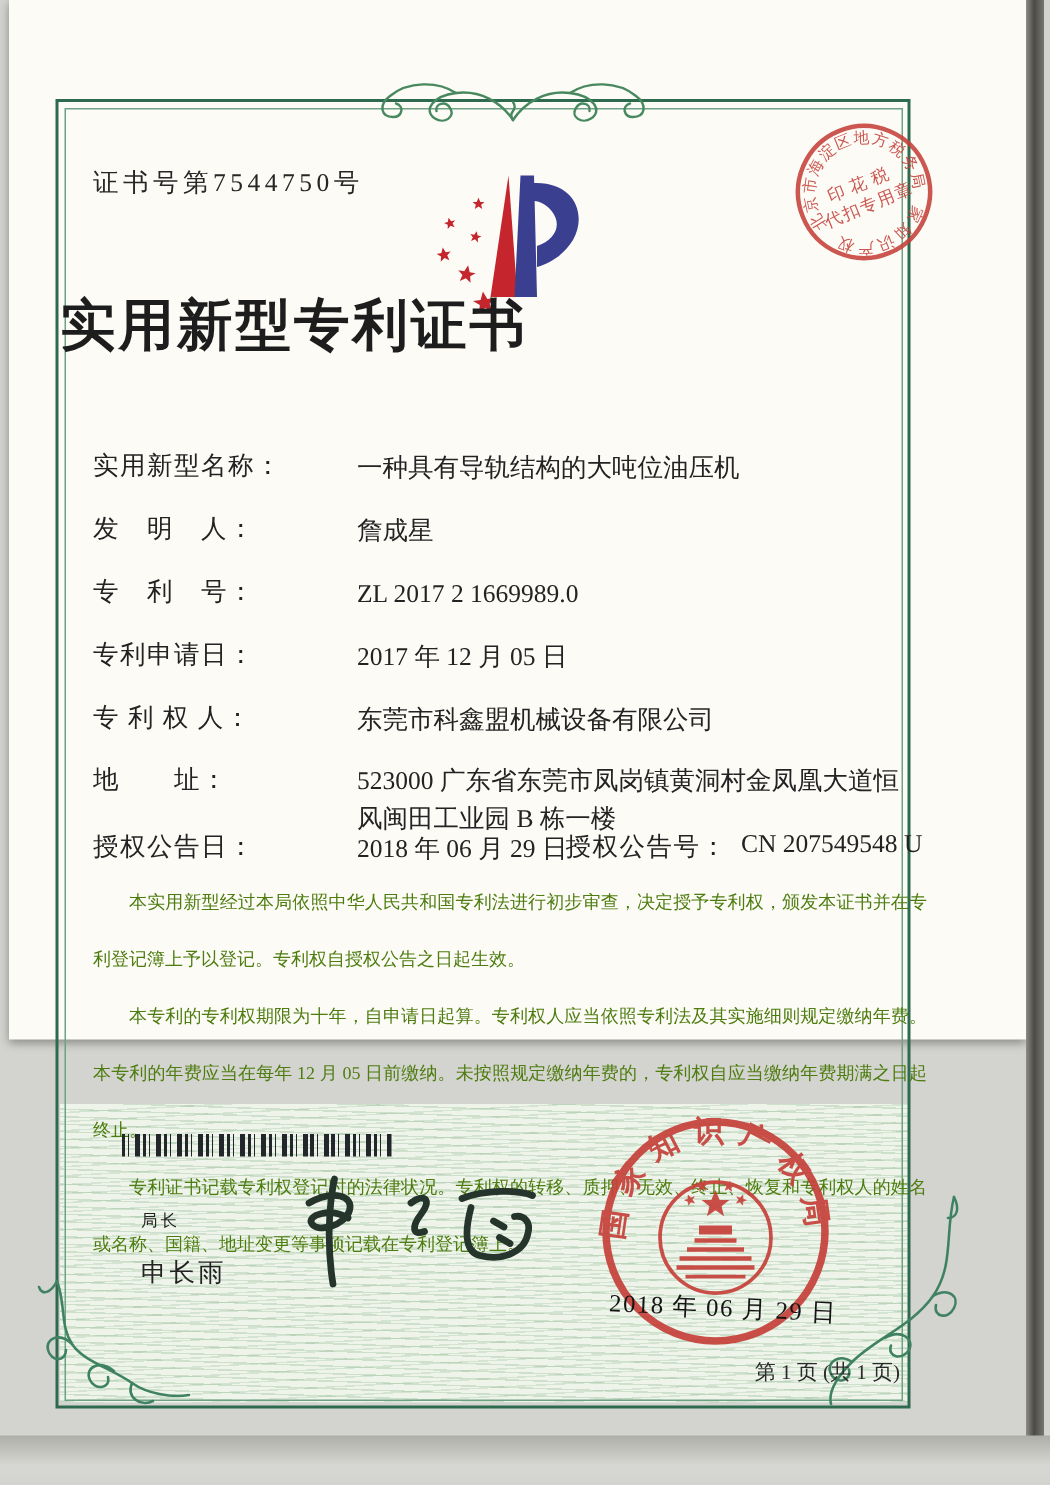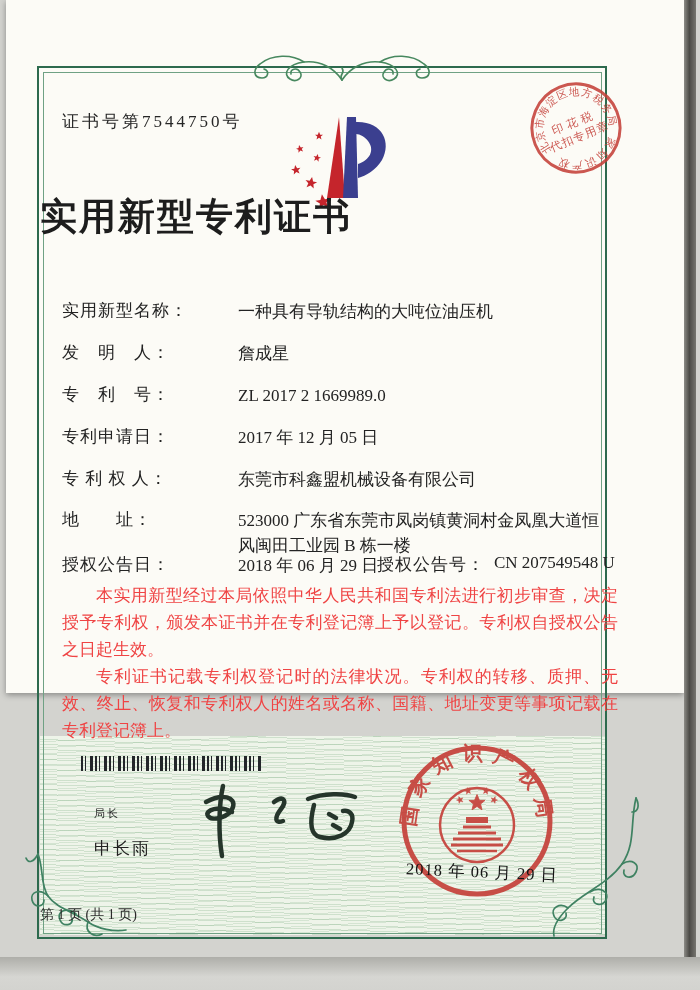--- a/index.html
+++ b/index.html
@@ -50,40 +50,40 @@
   }
   .row{position:absolute;left:56px;width:540px;font-size:17px;color:#232323;}
   .row .lbl{position:absolute;left:0;top:0;white-space:pre;letter-spacing:1px;}
   .row .val{position:absolute;left:176px;top:0;width:376px;line-height:25px;}
   .row .lbl2{position:absolute;left:315px;top:0;white-space:pre;letter-spacing:1px;}
   .row .val2{position:absolute;left:432px;top:0;white-space:nowrap;text-align:right;}
   .r-name{top:299px}.r-inventor{top:341px}.r-patno{top:383px}
   .r-filing{top:425px}.r-patentee{top:467px}.r-addr{top:508px}.r-grant{top:553px}
   .paras{
     position:absolute;left:56px;top:582px;width:556px;
-    font-size:17px;line-height:27px;color:#ef4444;text-align:justify;
+    font-size:12px;line-height:38px;color:#4d7c0f;text-align:justify;
   }
   .paras p{margin:0;text-indent:2em;}
   .barcode{
     position:absolute;left:75px;top:756px;width:180px;height:15px;
     background:
       repeating-linear-gradient(90deg,#23262a 0 2px,rgba(0,0,0,0) 2px 4px,#23262a 4px 5px,rgba(0,0,0,0) 5px 9px,#23262a 9px 12px,rgba(0,0,0,0) 12px 14px);
   }
   .officer-title{position:absolute;left:88px;top:806px;font-family:"Liberation Sans","DejaVu Sans",sans-serif;font-size:11px;color:#222;letter-spacing:2px;}
   .officer-name{position:absolute;left:88px;top:837px;font-family:"Liberation Sans","DejaVu Sans",sans-serif;font-size:17px;color:#222;letter-spacing:2px;}
   .signature{position:absolute;left:172px;top:772px;}
   .big-seal{position:absolute;left:392px;top:742px;opacity:.92;}
   .seal-date{
     position:absolute;left:400px;top:862px;width:175px;
     font-size:16.5px;color:#141414;letter-spacing:1px;
     transform:rotate(2.5deg);
   }
   .tax-stamp{position:absolute;left:522px;top:80px;transform:rotate(-22deg);opacity:.88;}
   .footer-page{
-    position:absolute;left:34px;top:906px;width:560px;text-align:left;
+    position:absolute;left:34px;top:906px;width:560px;text-align:right;
     font-size:14px;color:#2a2a2a;
   }
   .flourish{position:absolute;}
 </style>
 </head>
 <body>
 
 <div class="paper">
 
   <div class="wavy"></div>
@@ -170,20 +170,21 @@
   </div>
   <div class="row r-grant">
     <span class="lbl">授权公告日：</span>
     <span class="val" style="width:200px">2018 年 06 月 29 日</span>
     <span class="lbl2">授权公告号：</span>
     <span class="val2">CN 207549548 U</span>
   </div>
 
   <div class="paras">
     <p>本实用新型经过本局依照中华人民共和国专利法进行初步审查，决定授予专利权，颁发本证书并在专利登记簿上予以登记。专利权自授权公告之日起生效。</p>
+    <p>本专利的专利权期限为十年，自申请日起算。专利权人应当依照专利法及其实施细则规定缴纳年费。本专利的年费应当在每年 12 月 05 日前缴纳。未按照规定缴纳年费的，专利权自应当缴纳年费期满之日起终止。</p>
     <p>专利证书记载专利权登记时的法律状况。专利权的转移、质押、无效、终止、恢复和专利权人的姓名或名称、国籍、地址变更等事项记载在专利登记簿上。</p>
   </div>
 
   <div class="barcode"></div>
 
   <div class="officer-title">局长</div>
   <div class="officer-name">申长雨</div>
 
   <svg class="signature" width="200" height="95" viewBox="0 0 200 95">
     <g stroke="#25352b" stroke-width="4.5" fill="none" stroke-linecap="round" stroke-linejoin="round">

